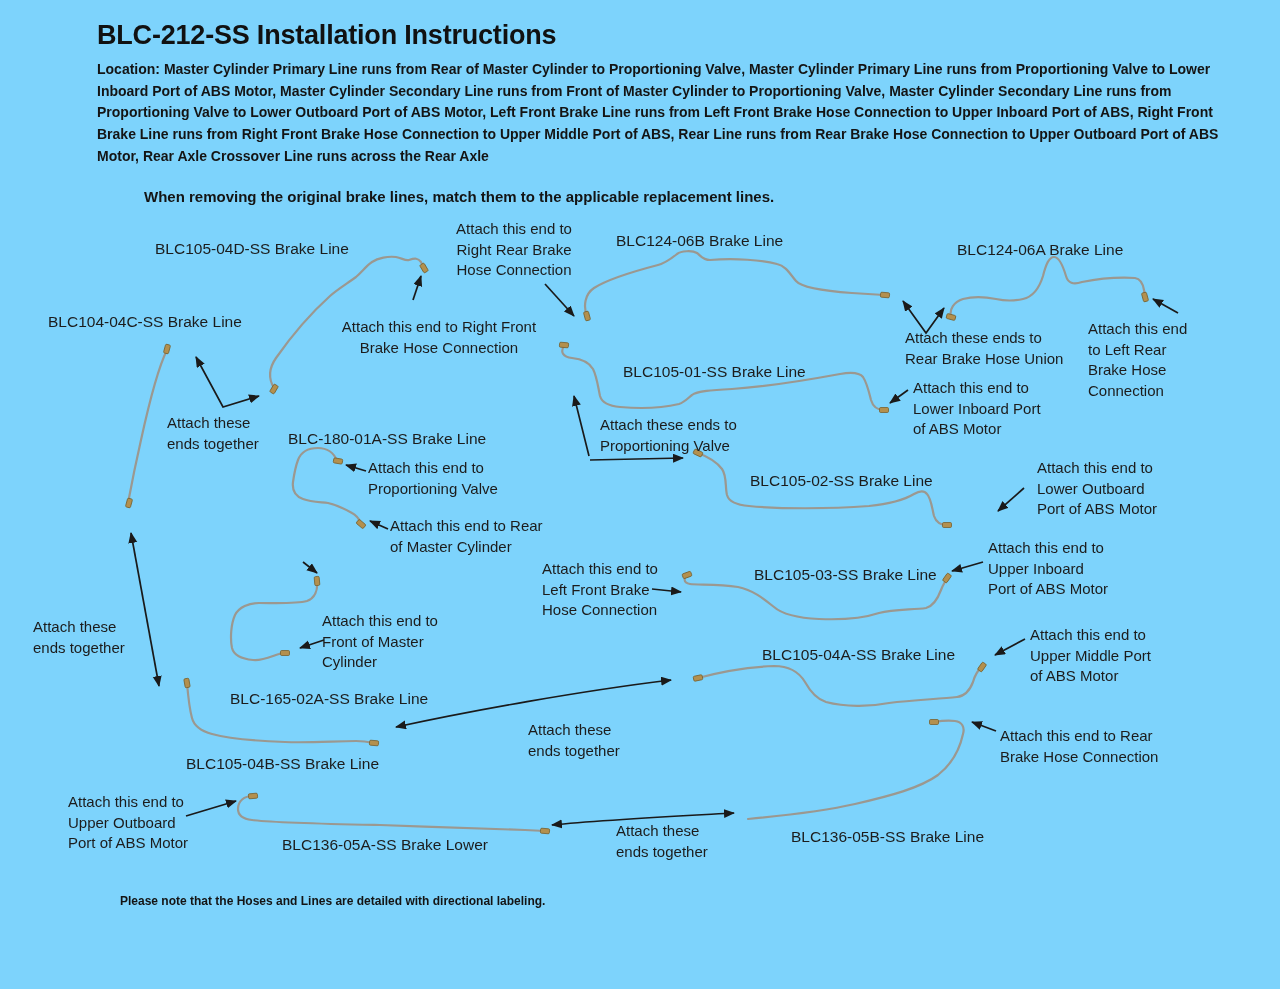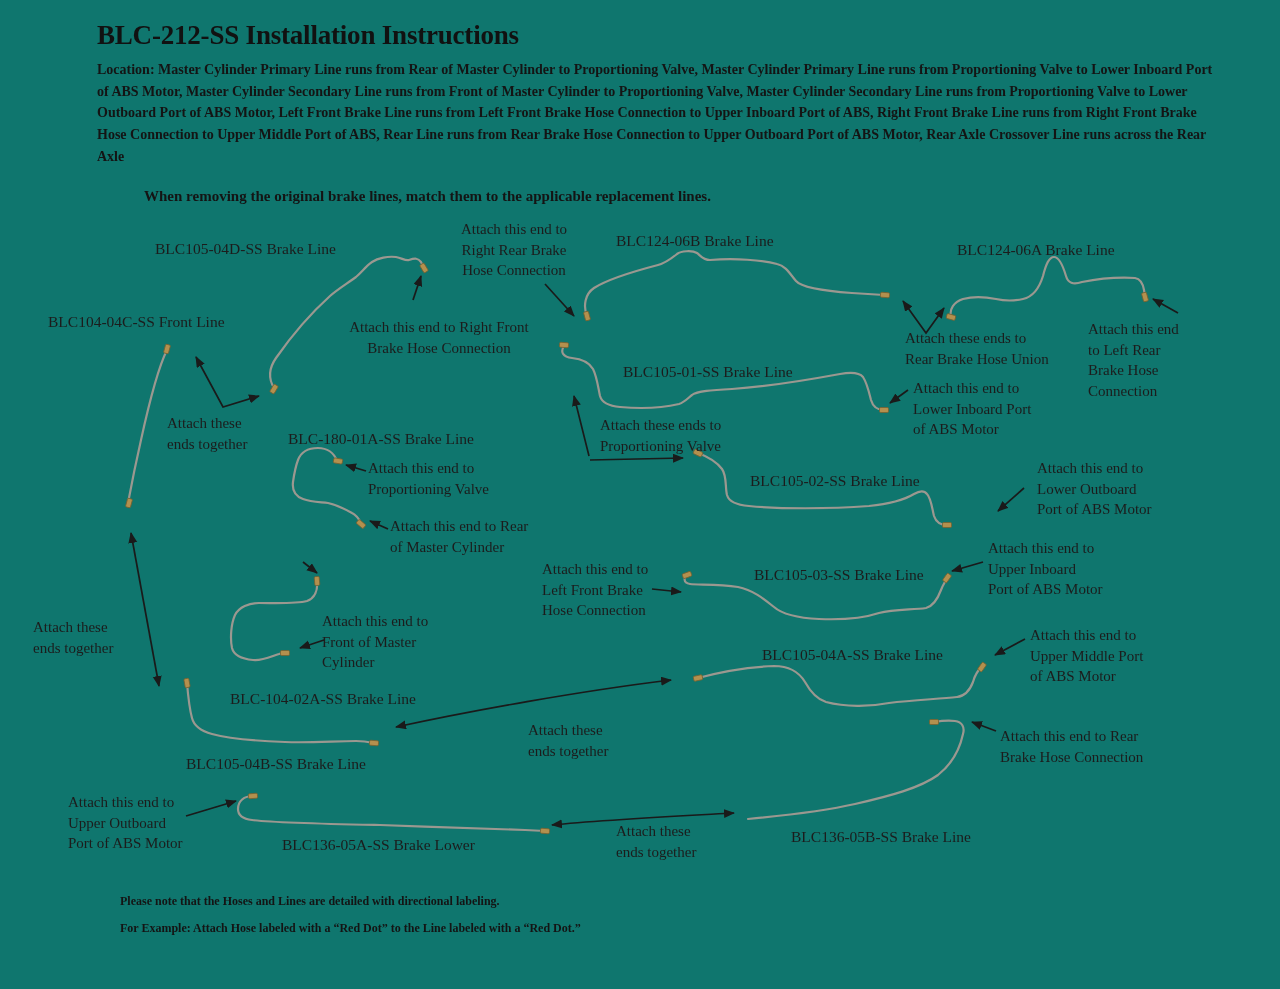--- a/index.html
+++ b/index.html
@@ -1,17 +1,17 @@
 <!DOCTYPE html>
 <html style="--tube: #9b9890; --fitting: #b3904e; --arrow: #1a1a1a;"><head>
 <meta charset="utf-8">
 <style>
   html,body{margin:0;padding:0;background:#ffffff;}
-  .page{position:relative;width:1280px;height:989px;background:#0f766e;overflow:hidden;
-        font-family:Liberation Serif, serif;color:#111;}
+  .page{position:relative;width:1280px;height:989px;background:#7dd3fc;overflow:hidden;
+        font-family:Liberation Sans, sans-serif;color:#111;}
   .title{position:absolute;left:97px;top:20px;font-size:27px;font-weight:bold;
          letter-spacing:-0.2px;white-space:nowrap;}
   .loc{position:absolute;left:97px;top:59px;width:1130px;font-size:14px;font-weight:bold;
        line-height:21.7px;color:#141414;}
   .when{position:absolute;left:97px;top:188px;font-size:15px;font-weight:bold;color:#141414;margin-left:47px;}
   .dlab{position:absolute;font-size:15.5px;color:#1c1c1c;white-space:nowrap;text-align:right;}
   .ann{position:absolute;font-size:15px;line-height:20.5px;color:#1c1c1c;white-space:pre-line;}
   .footer{position:absolute;left:120px;top:888px;font-size:12px;font-weight:bold;
           line-height:27px;color:#141414;}
   svg.diagram{position:absolute;left:0;top:0;}
@@ -118,29 +118,29 @@
     <path class="arrow" marker-end="url(#ah)" d="M589,456 L574,396"></path>
     <path class="arrow" marker-end="url(#ah)" d="M590,460 L683,458"></path>
     <path class="arrow" marker-start="url(#ah)" marker-end="url(#ah)" d="M196,357 L223,407 L259,396"></path>
     <path class="arrow" marker-start="url(#ah)" marker-end="url(#ah)" d="M903,301 L926,333 L944,308"></path>
     <path class="arrow" marker-start="url(#ah)" marker-end="url(#ah)" d="M131,533 L159,686"></path>
     <path class="arrow" marker-start="url(#ah)" marker-end="url(#ah)" d="M396,727 C470,711 580,691 671,680"></path>
     <path class="arrow" marker-start="url(#ah)" marker-end="url(#ah)" d="M552,825 C600,820 680,816 734,813"></path>
   </svg>
 
   <div class="dlab" style="left:155px;top:240px">BLC105-04D-SS Brake Line</div>
-  <div class="dlab" style="left:48px;top:313px">BLC104-04C-SS Front Line</div>
+  <div class="dlab" style="left:48px;top:313px">BLC104-04C-SS Brake Line</div>
   <div class="dlab" style="left:616px;top:232px">BLC124-06B Brake Line</div>
   <div class="dlab" style="left:957px;top:241px">BLC124-06A Brake Line</div>
   <div class="dlab" style="left:623px;top:363px">BLC105-01-SS Brake Line</div>
   <div class="dlab" style="left:288px;top:430px">BLC-180-01A-SS Brake Line</div>
   <div class="dlab" style="left:750px;top:472px">BLC105-02-SS Brake Line</div>
   <div class="dlab" style="left:754px;top:566px">BLC105-03-SS Brake Line</div>
   <div class="dlab" style="left:762px;top:646px">BLC105-04A-SS Brake Line</div>
-  <div class="dlab" style="left:230px;top:690px">BLC-104-02A-SS Brake Line</div>
+  <div class="dlab" style="left:230px;top:690px">BLC-165-02A-SS Brake Line</div>
   <div class="dlab" style="left:186px;top:755px">BLC105-04B-SS Brake Line</div>
   <div class="dlab" style="left:282px;top:836px">BLC136-05A-SS Brake Lower</div>
   <div class="dlab" style="left:791px;top:828px">BLC136-05B-SS Brake Line</div>
 
   <div class="ann" style="left:447px;top:219px;width:134px;text-align:center">Attach this end to
 Right Rear Brake
 Hose Connection</div>
   <div class="ann" style="left:330px;top:317px;width:218px;text-align:center">Attach this end to Right Front
 Brake Hose Connection</div>
   <div class="ann" style="left:167px;top:413px">Attach these
@@ -182,16 +182,15 @@
   <div class="ann" style="left:1000px;top:726px">Attach this end to Rear
 Brake Hose Connection</div>
   <div class="ann" style="left:68px;top:792px">Attach this end to
 Upper Outboard
 Port of ABS Motor</div>
   <div class="ann" style="left:616px;top:821px">Attach these
 ends together</div>
 
   <div class="footer">
     <div>Please note that the Hoses and Lines are detailed with directional labeling.</div>
-    <div>For Example: Attach Hose labeled with a “Red Dot” to the Line labeled with a “Red Dot.”</div>
   </div>
 
 </div>
 
 </body></html>

